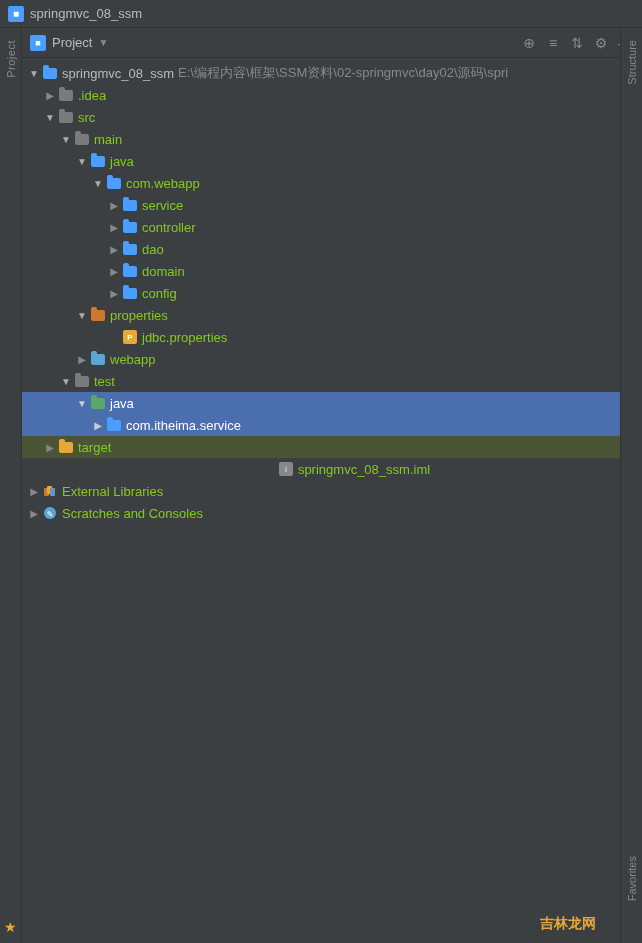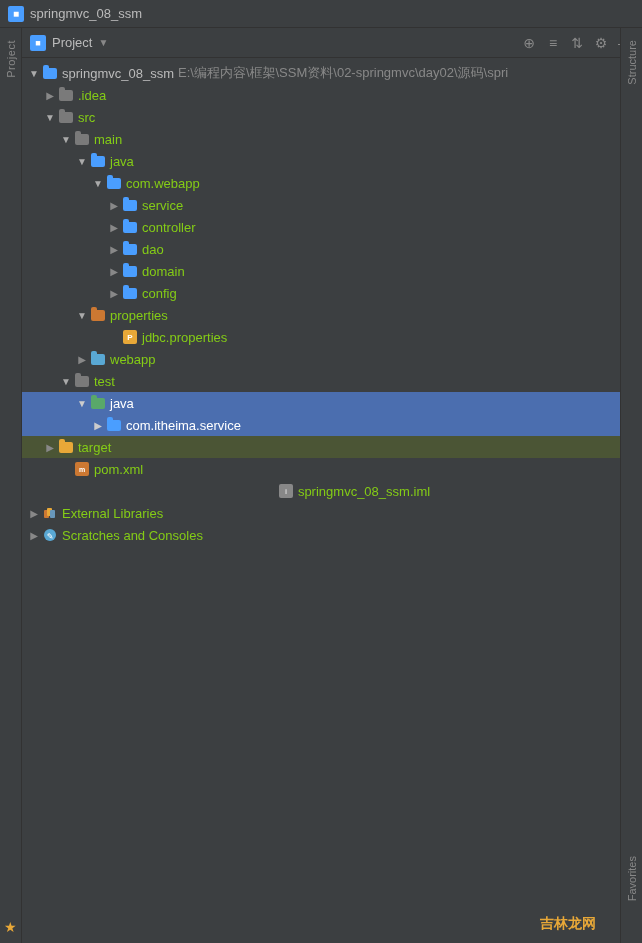--- a/index.html
+++ b/index.html
@@ -541,27 +541,20 @@
       </div>
 
       <div class="tree-item" style="padding-left: 20px; background:#4b5535;">
         <div class="tree-arrow collapsed">▶</div>
         <div class="tree-icon">
             <div class="icon-folder-orange"></div>
           </div>
         <span class="tree-label">target</span>
       </div>
 
-      <div class="tree-item" style="padding-left: 36px;">
-        <div class="tree-arrow empty">▶</div>
-        <div class="tree-icon">
-          <div class="icon-xml">m</div>
-        </div>
-        <span class="tree-label">pom.xml</span>
-      </div>
 
       <div class="tree-item" style="padding-left: 36px; justify-content: center;">
         <div class="tree-arrow empty">▶</div>
         <div class="tree-icon">
           <div class="icon-iml" style="background:#888; border-radius:2px; width:14px; height:14px; display:flex; align-items:center; justify-content:center;">
             <svg width="12" height="12" viewBox="0 0 12 12">
               <rect width="12" height="12" fill="#888" rx="2"></rect>
               <text x="6" y="9" text-anchor="middle" font-size="7" fill="white">i</text>
             </svg>
           </div>

